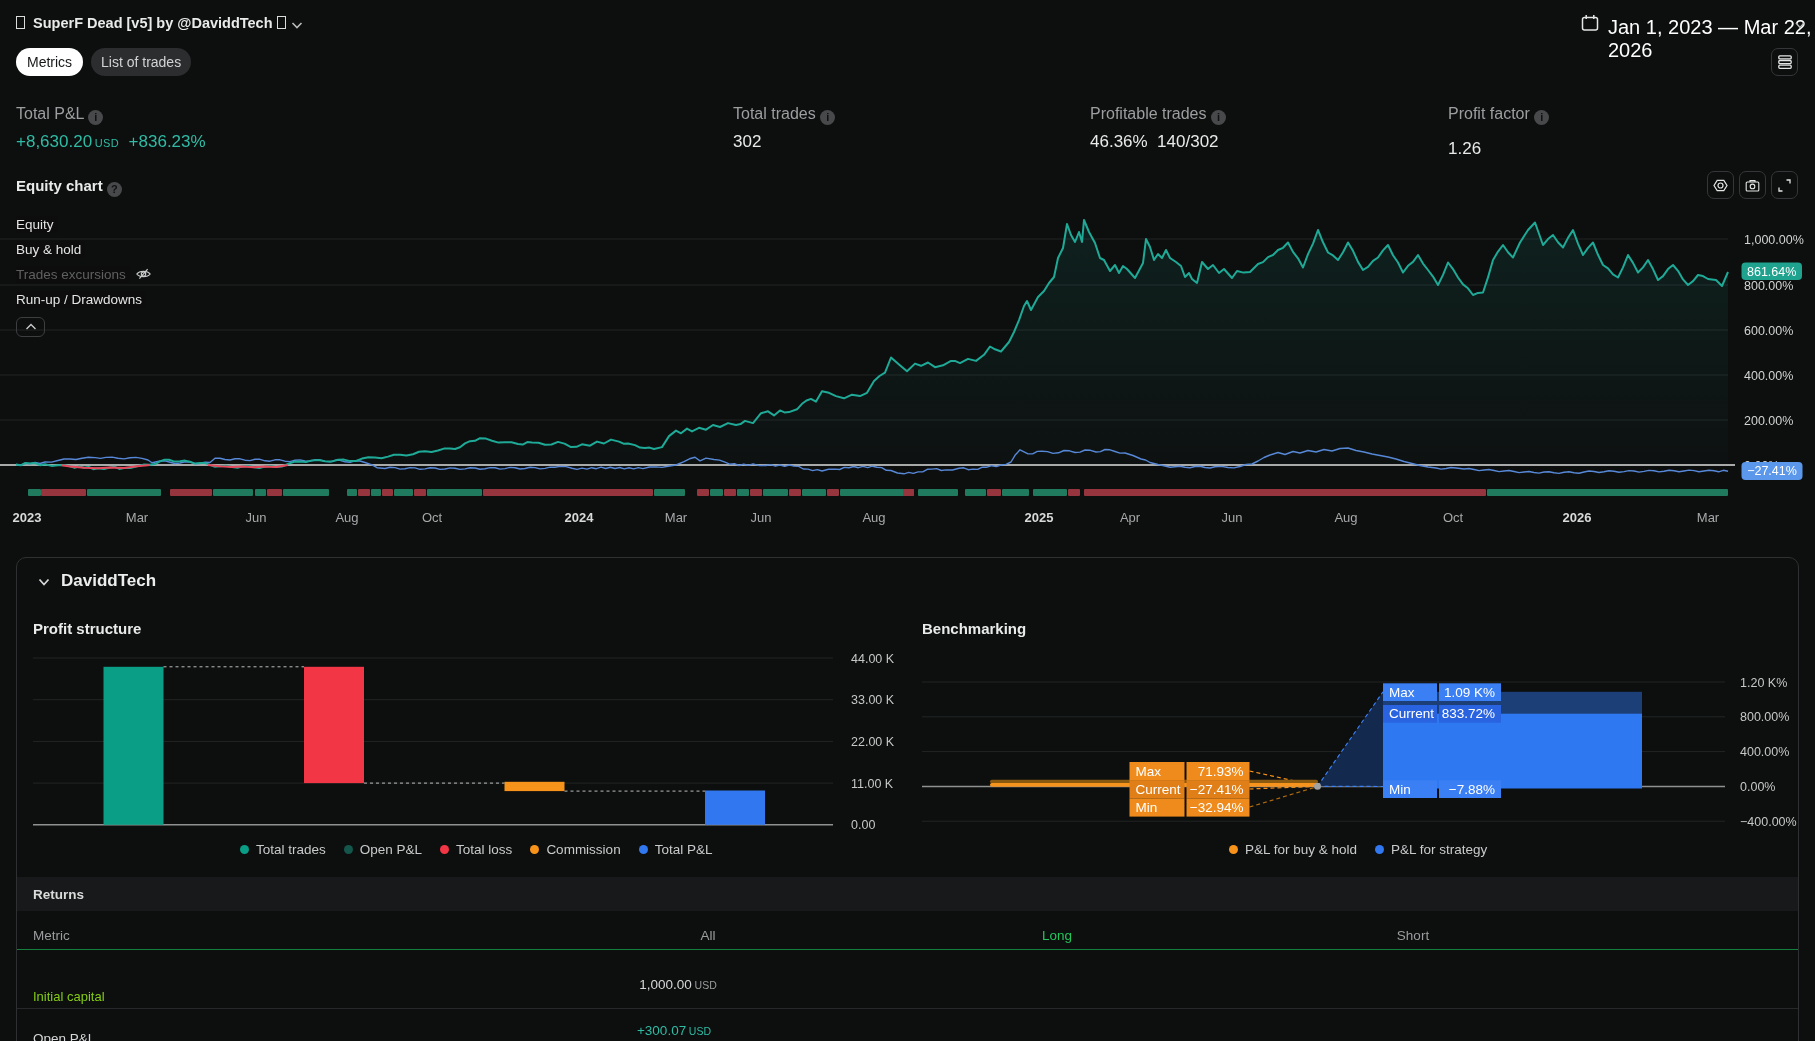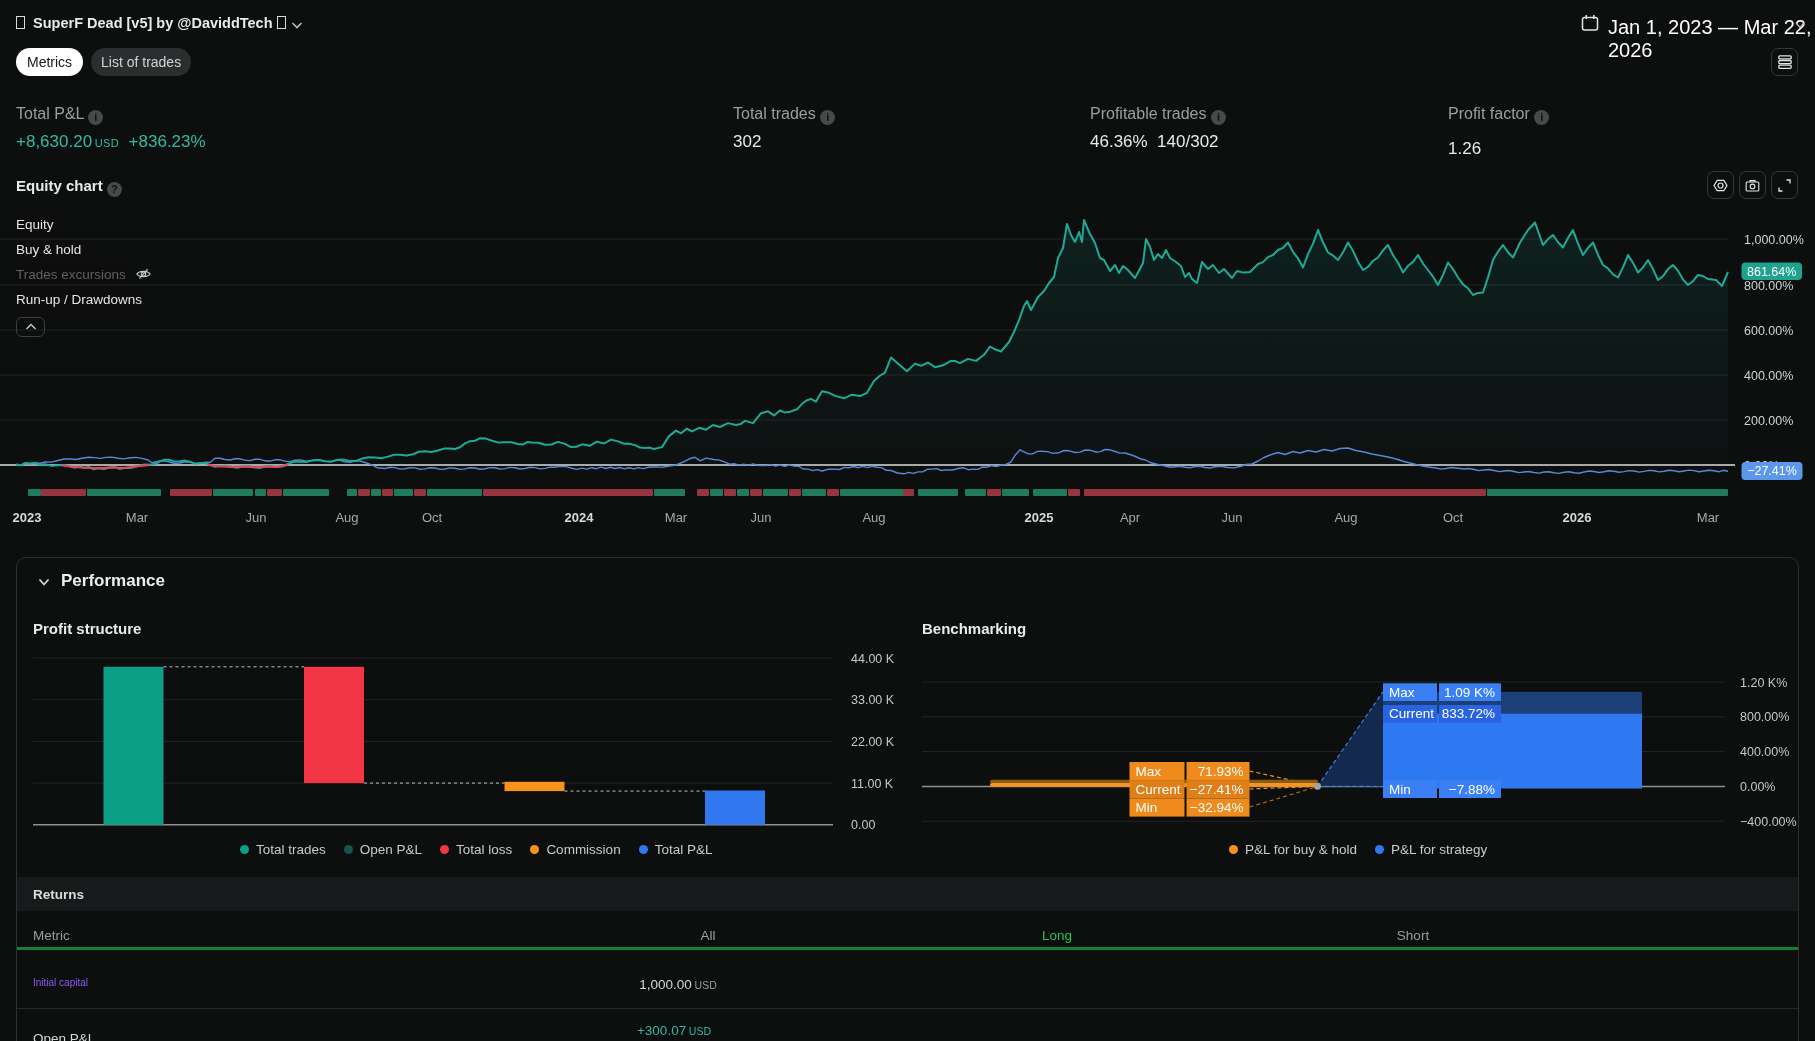--- a/index.html
+++ b/index.html
@@ -186,21 +186,21 @@
     <svg width="12" height="8" viewBox="0 0 12 8">
         <path d="M1.5 6 L6 1.5 L10.5 6" stroke="#c9cacb" stroke-width="1.4" fill="none"></path>
       </svg>
   </div>
 
   <div class="abs" style="left:16px; top:557px; width:1783px; height:700px; border:1px solid #2e3031; border-radius:10px;"></div>
 
   <svg class="abs" style="left:36px; top:574px;" width="16" height="16" viewBox="0 0 16 16">
     <path d="M3.5 5.5 L8 10.5 L12.5 5.5" stroke="#d6d7d8" stroke-width="1.8" fill="none"></path>
   </svg>
-  <div class="abs" style="left:61px; top:571px; font-size:17px; font-weight:bold; color:#eceded;">Performance</div>
+  <div class="abs" style="left:61px; top:571px; font-size:17px; font-weight:bold; color:#eceded;">DaviddTech</div>
 
   <div class="abs" style="left:33px; top:620px; font-size:15px; font-weight:bold; color:#e9eaea;">Profit structure</div>
   <div class="abs" style="left:922px; top:620px; font-size:15px; font-weight:bold; color:#e9eaea;">Benchmarking</div>
 
   <svg id="perf" class="abs" style="left:17px; top:640px;" width="1781" height="230" viewBox="0 0 1781 230">
       <line x1="16" y1="18" x2="816" y2="18" stroke="#232525" stroke-width="1"></line>
       <line x1="16" y1="59.7" x2="816" y2="59.7" stroke="#232525" stroke-width="1"></line>
       <line x1="16" y1="101.4" x2="816" y2="101.4" stroke="#232525" stroke-width="1"></line>
       <line x1="16" y1="143.1" x2="816" y2="143.1" stroke="#232525" stroke-width="1"></line>
       <line x1="16" y1="184.8" x2="816" y2="184.8" stroke="#8f9191" stroke-width="1.5"></line>
@@ -279,28 +279,28 @@
   <div class="abs" style="left:1229px; top:842px; font-size:13.5px; color:#c9cacb; display:flex; align-items:center; gap:7px;">
     <span style="width:9px;height:9px;border-radius:50%;background:#f7931a;"></span>
       <span>P&amp;L for buy &amp; hold</span>
     <span style="width:9px;height:9px;border-radius:50%;background:#3178f0;margin-left:11px;"></span>
       <span>P&amp;L for strategy</span>
   </div>
 
   <div class="abs" style="left:17px; top:877px; width:1781px; height:34px; background:#18191a; display:flex; align-items:center;">
     <span style="margin-left:16px; font-size:13.5px; font-weight:bold; color:#dadbdb;">Returns</span>
   </div>
-  <div class="abs" style="left:17px; top:911px; width:1781px; height:39px; border-bottom:3px solid #15803d;">
+  <div class="abs" style="left:17px; top:911px; width:1781px; height:39px; border-bottom:1px solid #15803d;">
     <span class="abs" style="left:16px; top:17px; font-size:13.5px; color:#9a9c9d;">Metric</span>
     <span class="abs" style="left:673px; top:17px; width:36px; text-align:center; font-size:13.5px; color:#9a9c9d;">All</span>
     <span class="abs" style="left:1020px; top:17px; width:40px; text-align:center; font-size:13.5px; color:#22c55e;">Long</span>
     <span class="abs" style="left:1376px; top:17px; width:40px; text-align:center; font-size:13.5px; color:#9a9c9d;">Short</span>
   </div>
   <div class="abs" style="left:17px; top:950px; width:1781px; height:59px; border-bottom:1px solid #272829;">
-    <span class="abs" style="left:16px; top:27px; font-size:10px; color:#8b5cf6;">Initial capital</span>
+    <span class="abs" style="left:16px; top:39px; font-size:13px; color:#84cc16;">Initial capital</span>
     <span class="abs" style="left:561px; top:27px; width:200px; text-align:center; font-size:13.5px; color:#d6d7d8;">1,000.00 <span style="font-size:10.5px;color:#9a9c9d;">USD</span></span>
   </div>
   <div class="abs" style="left:17px; top:1009px; width:1781px; height:60px;">
     <span class="abs" style="left:16px; top:22px; font-size:13.5px; color:#d6d7d8;">Open P&amp;L</span>
     <span class="abs teal" style="left:557px; top:14px; width:200px; text-align:center; font-size:13.5px;">+300.07 <span style="font-size:10.5px;">USD</span></span>
   </div>
 
 </div>
 
 </body></html>

